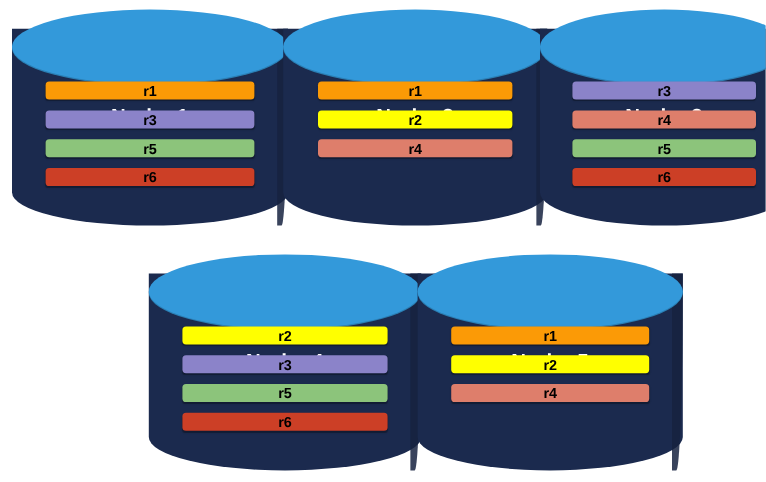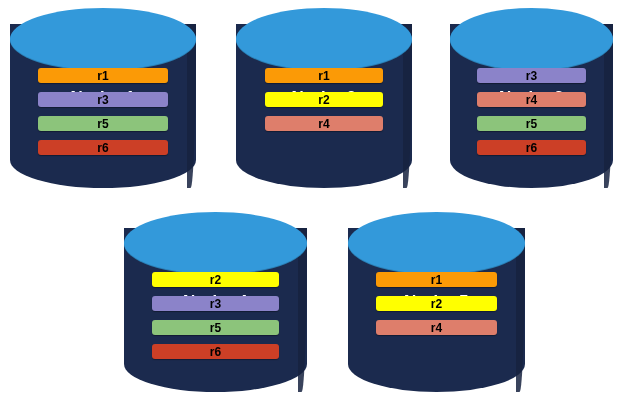--- a/index.html
+++ b/index.html
@@ -18,20 +18,21 @@
   #stage {
     position: relative;
     width: 638px;
     height: 402px;
     background: #ffffff;
   }
 
   
   .node {
     position: absolute;
+    padding-left: 44px;
   }
 
   .cyl {
     position: absolute;
     left: 0;
     top: 0;
     width: 100%;
     height: 100%;
   }
 

